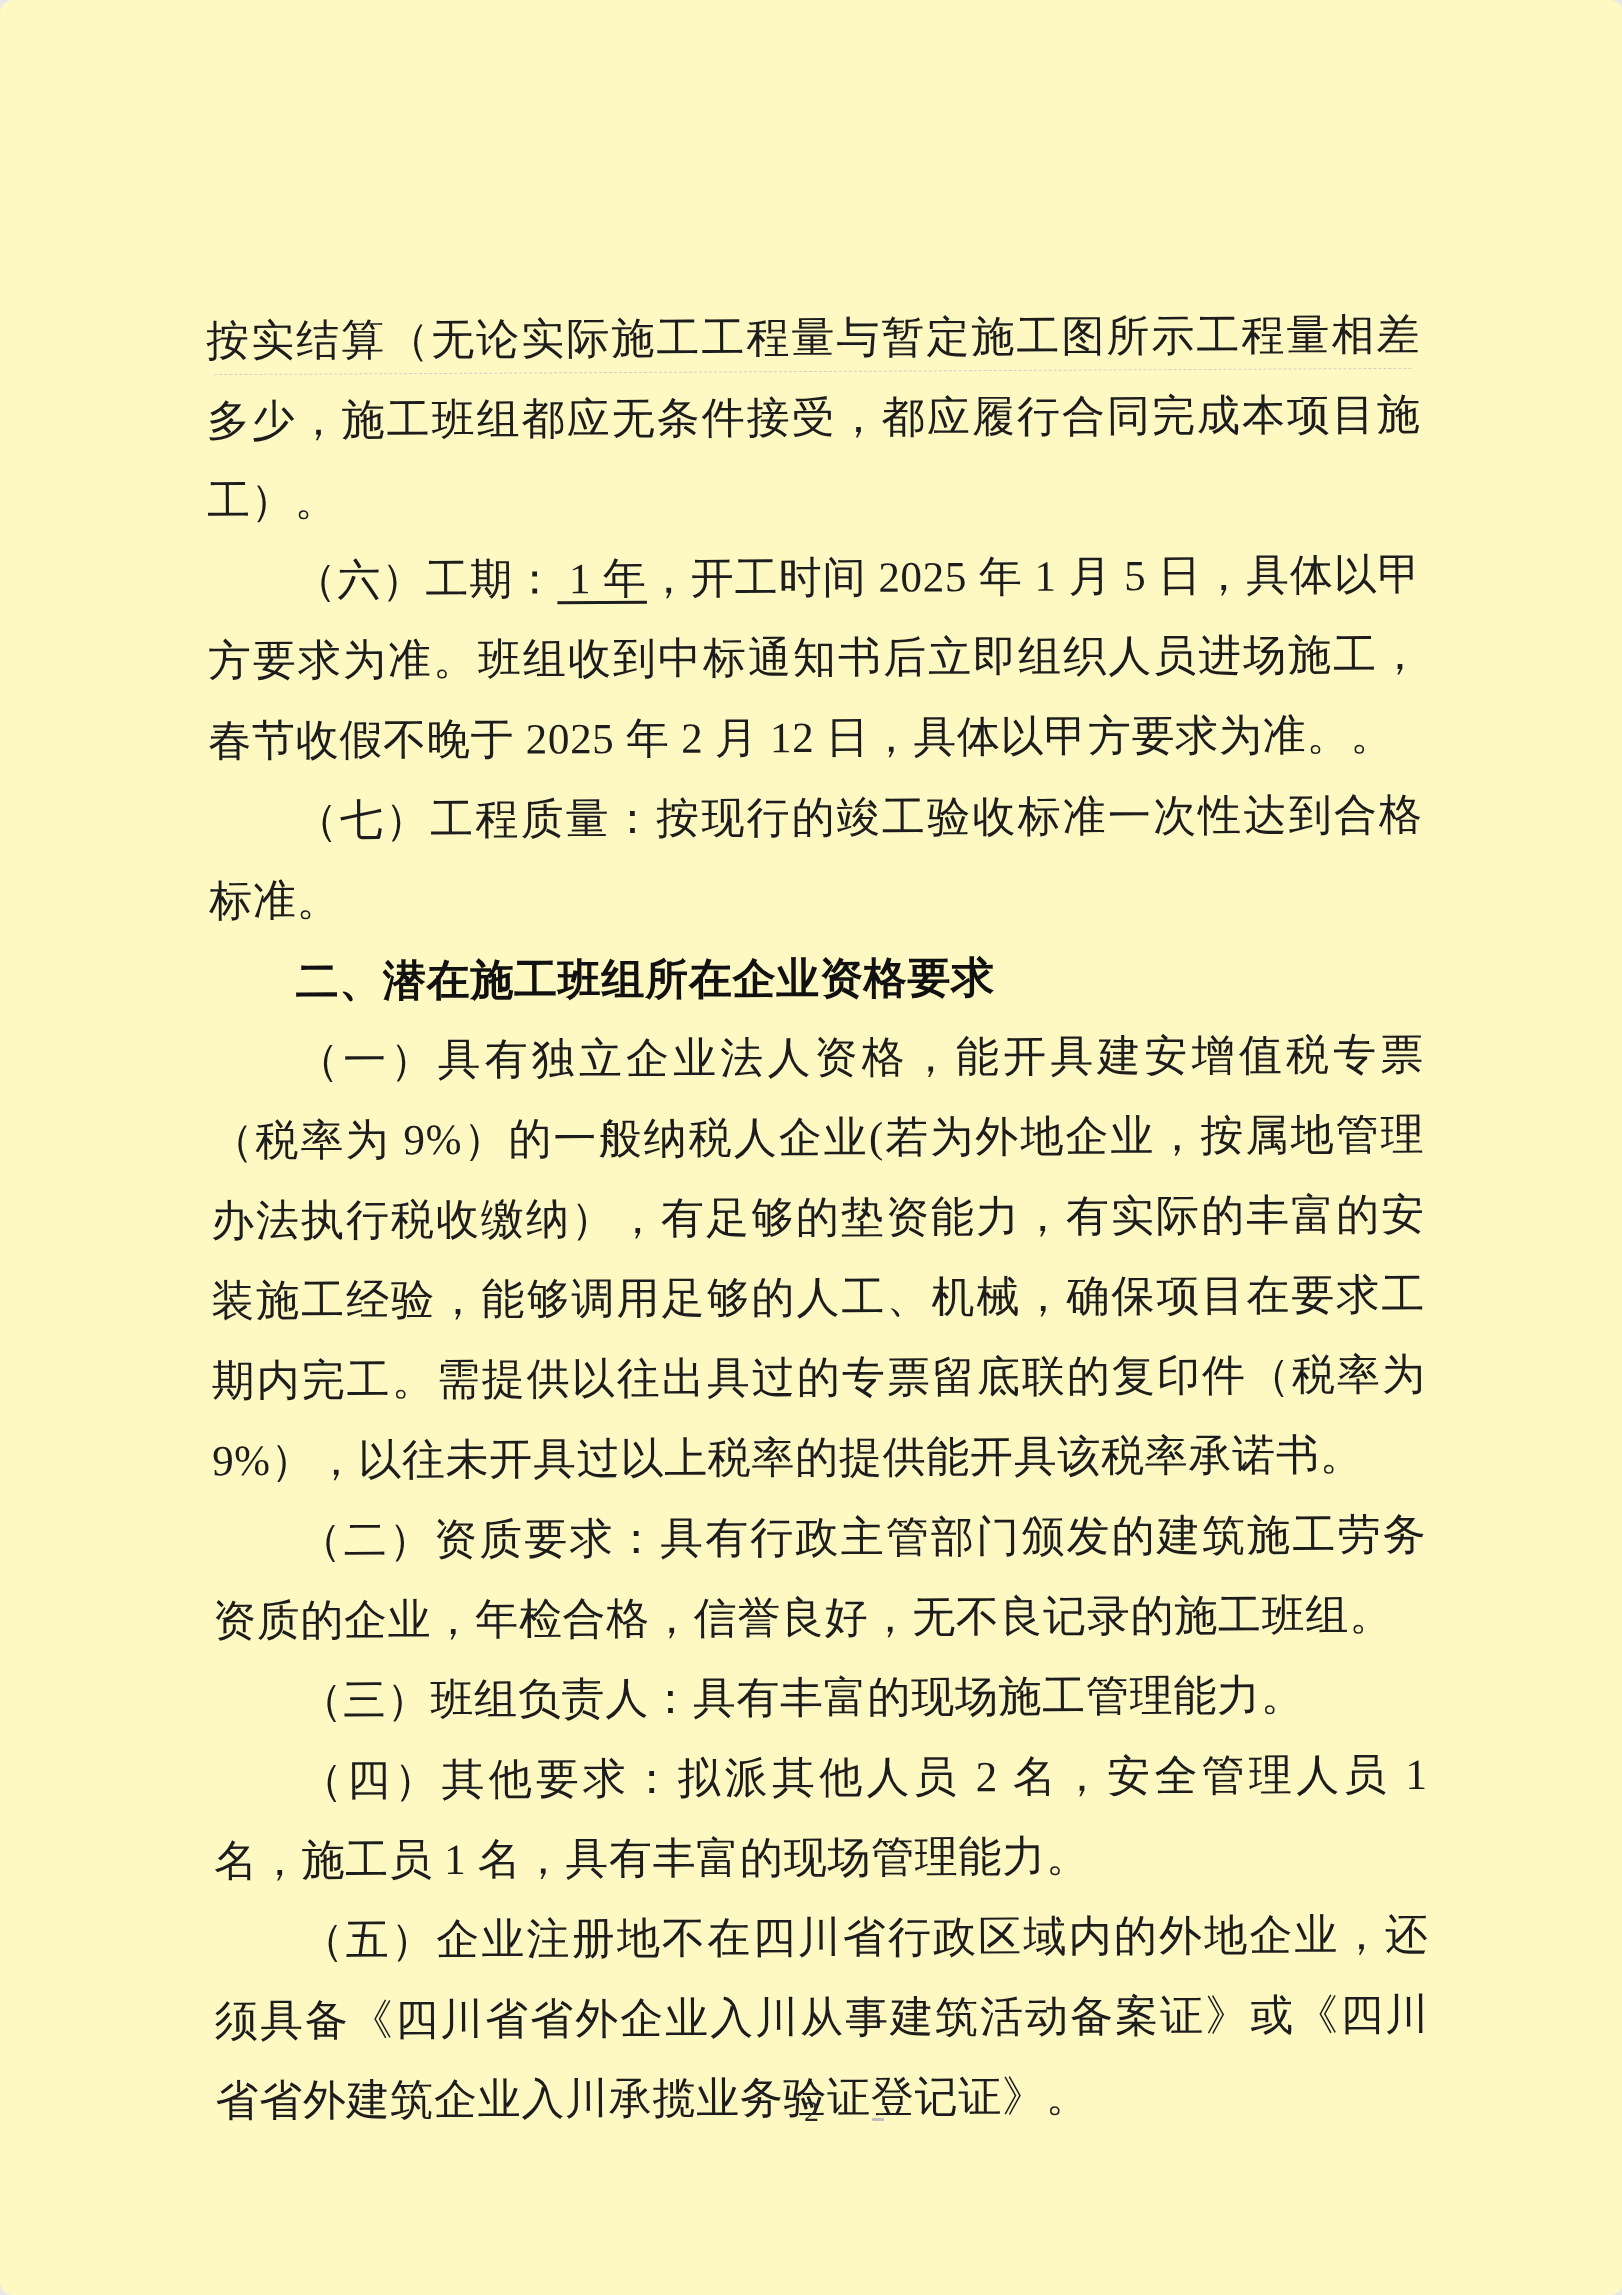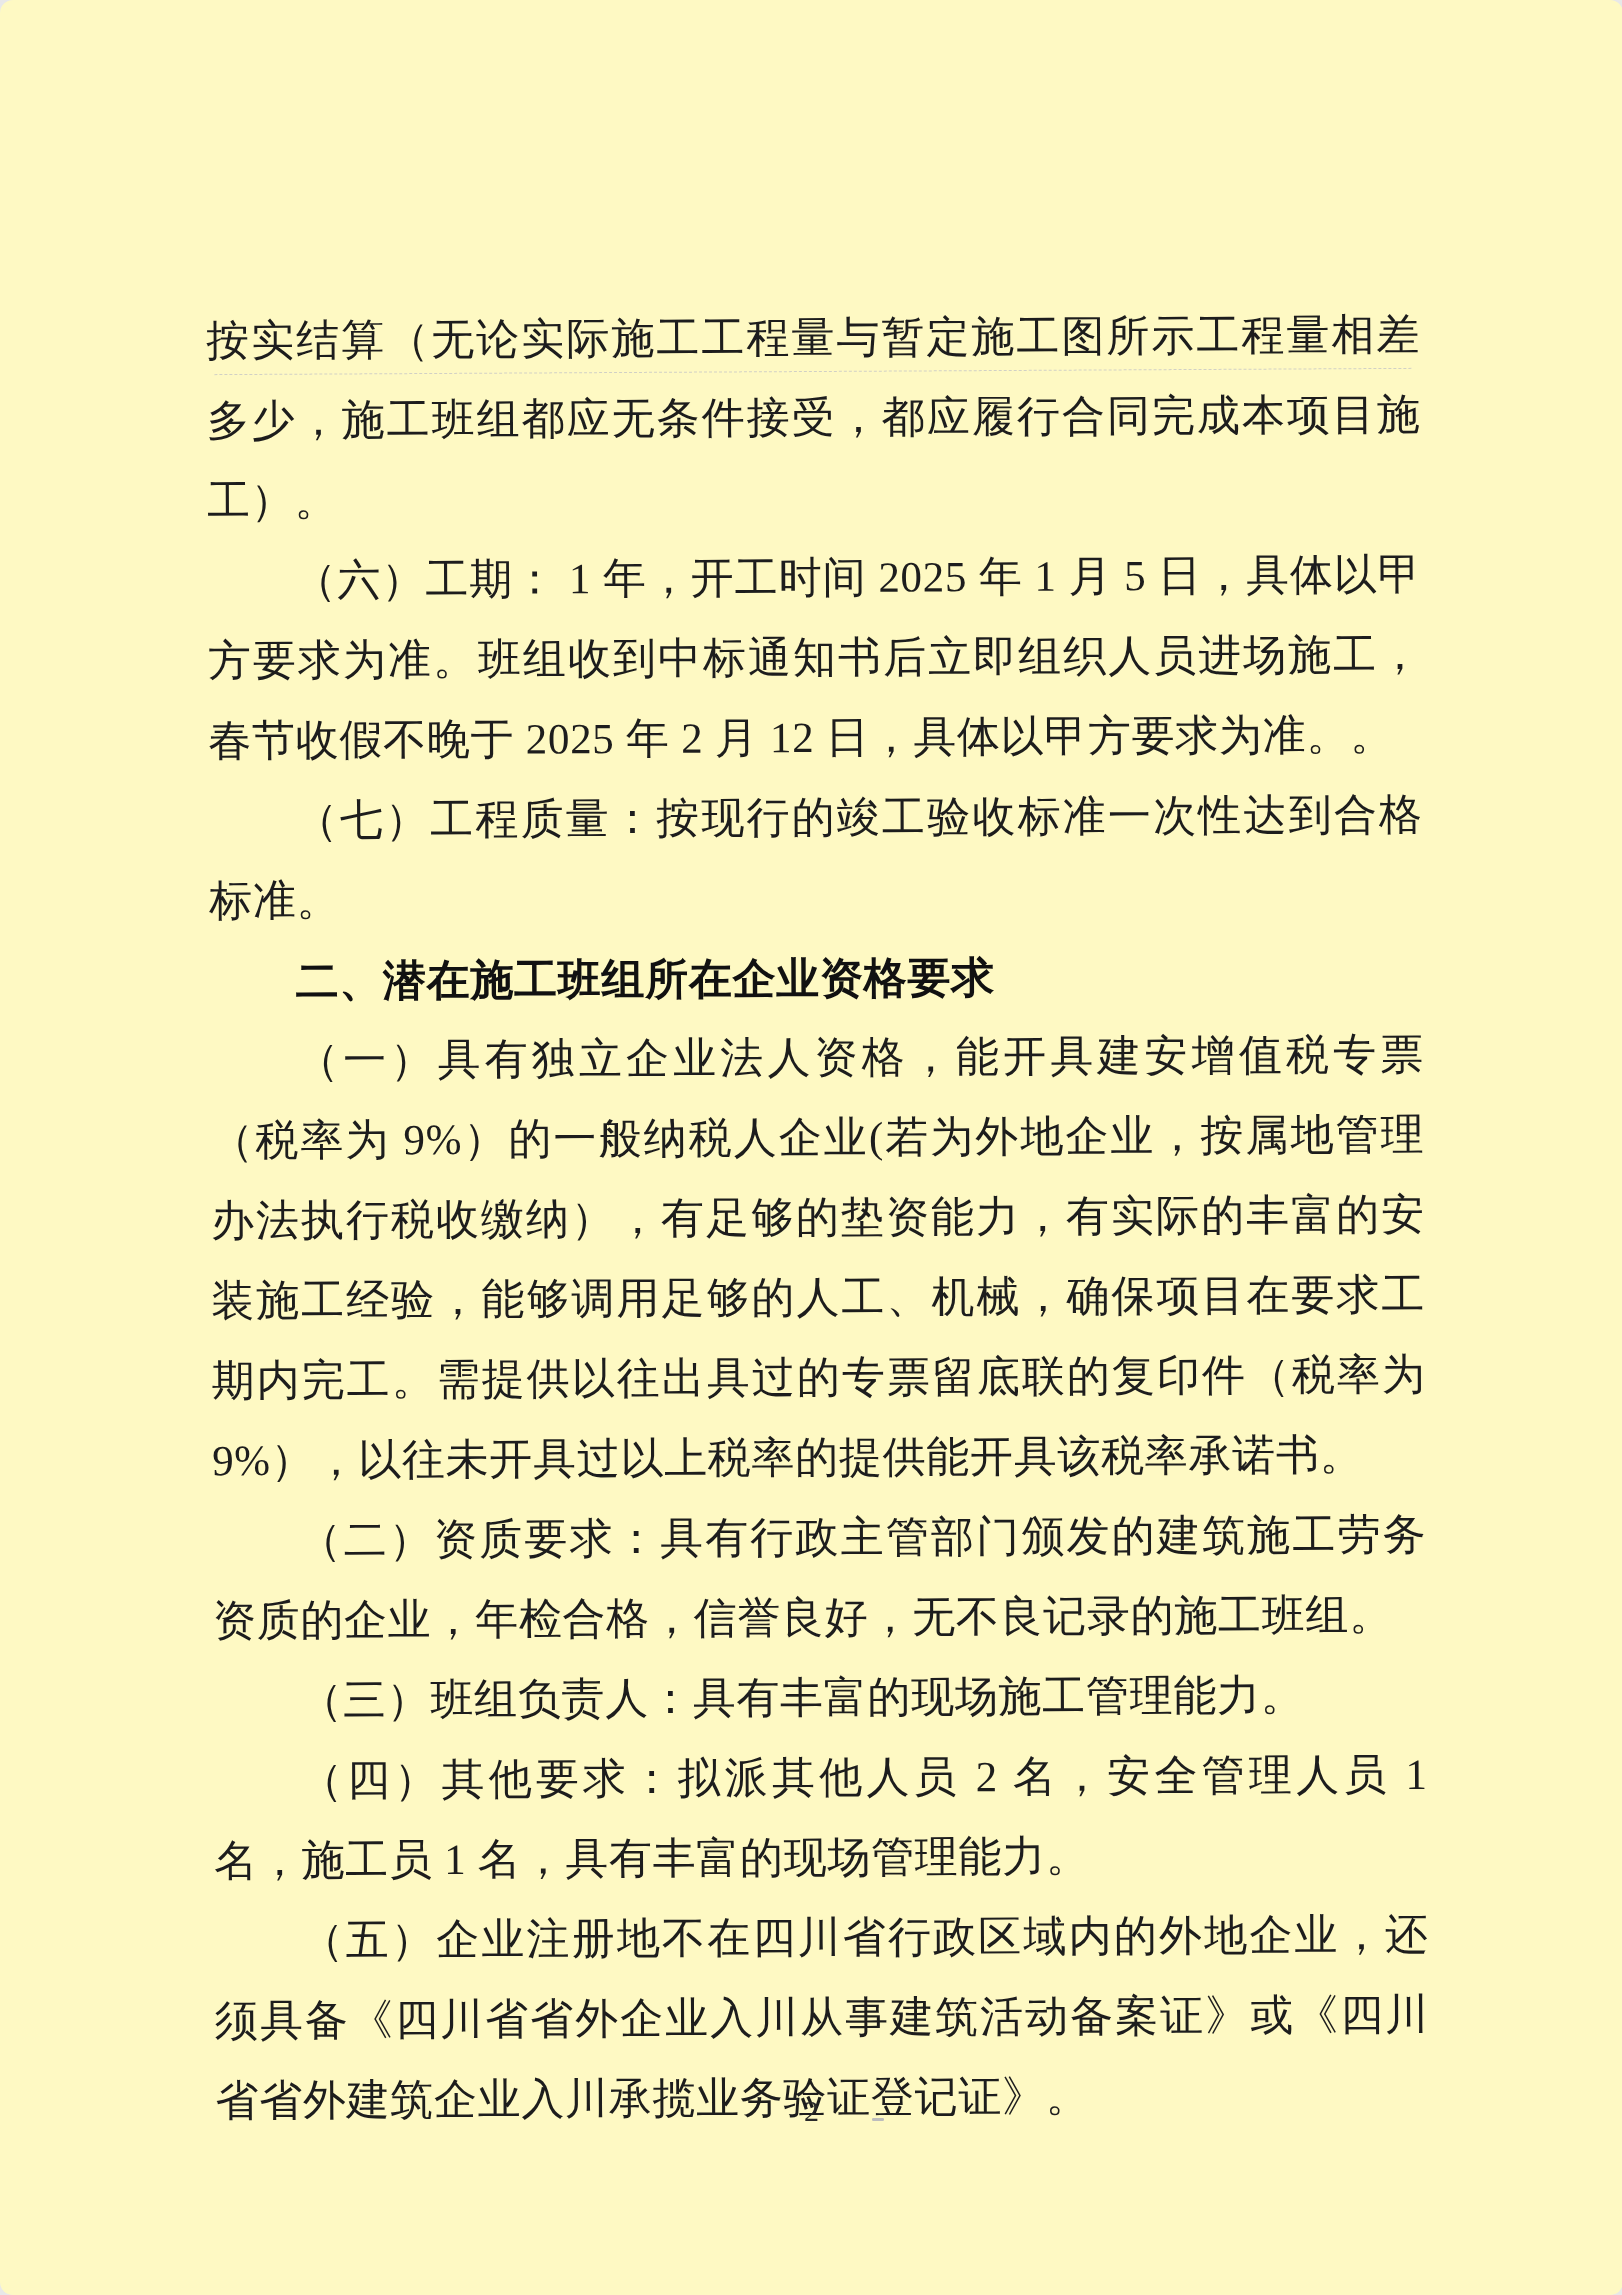--- a/index.html
+++ b/index.html
@@ -26,20 +26,21 @@
     text-align:justify;
     word-break:break-all;
   }
   p.indent{ text-indent:86px; }
   p.heading{
     font-family:"Liberation Sans","DejaVu Sans",sans-serif;
     font-weight:700;
     color:#111;
   }
   .underline{
+    text-decoration:underline;
     text-decoration-thickness:2.6px;
     text-underline-offset:7.9px;
   }
   .ghost-line{
     position:absolute;
     left:7.9px; top:73px; width:1197px; height:0;
     border-top:1.3px dashed #c6c6c6;
     opacity:.8;
   }
   .pageno{

